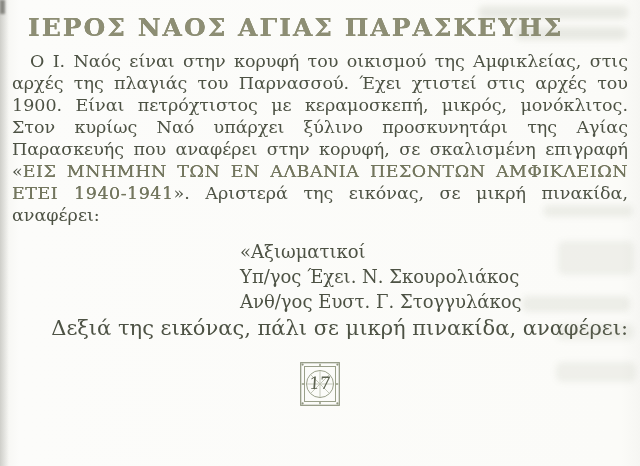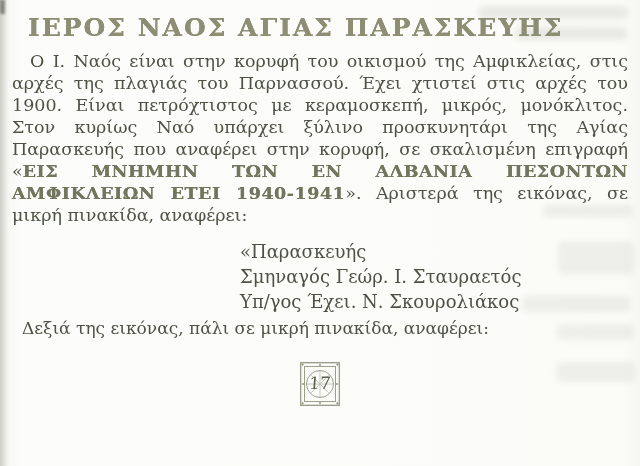--- a/index.html
+++ b/index.html
@@ -60,39 +60,40 @@
   .body-par {
     margin: 9px 0 0 0;
     width: 616px;
     font-size: 17.5px;
     line-height: 22px;
     text-align: justify;
     text-indent: 18px;
     color: #4d5244;
   }
   .inscription {
-    font-weight: bold;
+    font-weight: normal;
     letter-spacing: 0.5px;
     color: #73765e;
     text-shadow: 0 0 0.5px #6a6d55;
   }
   
   .plaque-list {
     margin: 13px 0 0 228px;
     font-size: 18px;
     line-height: 25px;
     color: #4d5244;
   }
   
   .closing {
     margin: 3px 0 0 0;
-    font-size: 17px;
+    font-size: 21px;
     line-height: 22px;
     text-indent: 10px;
     color: #4d5244;
+    text-align: right;
   }
   
   .ornament {
     position: relative;
     width: 40px; height: 44px;
     margin: 23px auto 0 auto;
   }
   .ornament svg { display: block; }
   .pagenum {
     position: absolute;
@@ -119,23 +120,23 @@
   <div class="smudge s4"></div>
   <div class="smudge s5"></div>
   <div class="smudge s6"></div>
   <div class="smudge s7"></div>
 
   <h1 class="title">ΙΕΡΟΣ ΝΑΟΣ ΑΓΙΑΣ ΠΑΡΑΣΚΕΥΗΣ</h1>
 
   <p class="body-par"><span>Ο Ι. Ναός είναι στην κορυφή του οικισμού της Αμφικλείας, στις αρχές της πλαγιάς του Παρνασσού. Έχει χτιστεί στις αρχές του 1900. Είναι πετρόχτιστος με κεραμοσκεπή, μικρός, μονόκλιτος. Στον κυρίως Ναό υπάρχει ξύλινο προσκυνητάρι της Αγίας Παρασκευής που αναφέρει στην κορυφή, σε σκαλισμένη επιγραφή «</span><span class="inscription">ΕΙΣ ΜΝΗΜΗΝ ΤΩΝ ΕΝ ΑΛΒΑΝΙΑ ΠΕΣΟΝΤΩΝ ΑΜΦΙΚΛΕΙΩΝ ΕΤΕΙ 1940-1941</span><span>». Αριστερά της εικόνας, σε μικρή πινακίδα, αναφέρει:</span></p>
 
   <div class="plaque-list">
-    <div class="plaque-line">«Παρασκευής</div>
-    <div class="plaque-line">Σμηναγός Γεώρ. Ι. Σταυραετός</div>
+    <div class="plaque-line">«Αξιωματικοί</div>
     <div class="plaque-line">Υπ/γος Έχει. Ν. Σκουρολιάκος</div>
+    <div class="plaque-line">Ανθ/γος Ευστ. Γ. Στογγυλάκος</div>
   </div>
 
   <p class="closing">Δεξιά της εικόνας, πάλι σε μικρή πινακίδα, αναφέρει:</p>
 
   <div class="ornament">
     <svg width="40" height="44" viewBox="0 0 40 44">
       <rect x="0.7" y="0.7" width="38.6" height="42.6" fill="none" stroke="#8e947e" stroke-width="1.2"></rect>
       <rect x="4.5" y="4.5" width="31" height="35" fill="none" stroke="#9aa08a" stroke-width="1"></rect>
       <circle cx="20" cy="22" r="13.5" fill="none" stroke="#9aa08a" stroke-width="1"></circle>
       <path d="M20 9 L20 35 M7 22 L33 22 M11 13 L29 31 M29 13 L11 31" stroke="#a8ae99" stroke-width="0.9" opacity="0.75"></path>

